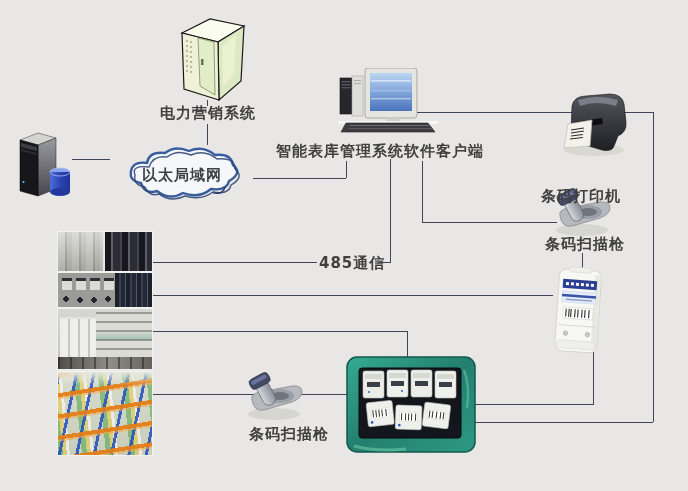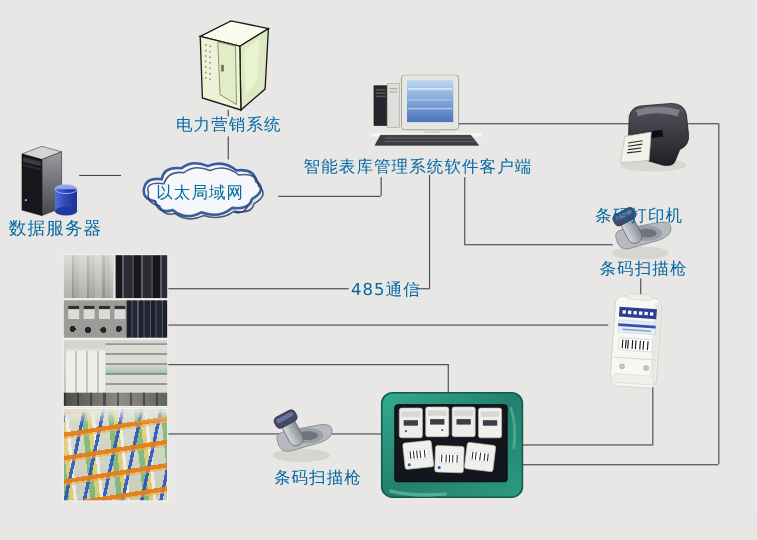--- a/index.html
+++ b/index.html
@@ -1,20 +1,20 @@
 <!DOCTYPE html>
 <html><head>
 <meta charset="utf-8">
 <style>
   html,body{margin:0;padding:0;}
   body{font-family:"DejaVu Sans","Liberation Sans",sans-serif;}
   #canvas{position:relative;width:688px;height:491px;background:#e8e7e5;overflow:hidden;}
   .abs{position:absolute;}
   .ln{position:absolute;background:#3f4456;}
-  .lbl{position:absolute;font-weight:400;color:#0369a1;font-size:15px;letter-spacing:1px;white-space:nowrap;}
+  .lbl{position:absolute;font-weight:700;color:#404040;font-size:15px;letter-spacing:1px;white-space:nowrap;}
   .lbl.big{font-size:16px;}
   .photo{position:absolute;left:58px;width:94px;outline:1px solid #f2f2ee;}
   .p1a{position:absolute;left:0;top:0;width:45px;height:39px;
     background:linear-gradient(180deg,rgba(255,255,255,.35),rgba(0,0,0,.12)),
     repeating-linear-gradient(90deg,#c9c9c3 0 7px,#a3a39d 7px 9px,#bcbcb6 9px 14px);}
   .p1b{position:absolute;left:47px;top:0;width:47px;height:39px;
     background:repeating-linear-gradient(90deg,#17171d 0 6px,#5e5e68 6px 8px,#2c2c34 8px 15px,#44444e 15px 17px);}
   .p2a{position:absolute;left:0;top:0;width:57px;height:34px;background-color:#9b9b97;
     background-image:radial-gradient(4px 4px at 8px 26px,#23232b 0 68%,rgba(0,0,0,0) 72%),
     radial-gradient(4px 4px at 22px 27px,#23232b 0 68%,rgba(0,0,0,0) 72%),
@@ -343,21 +343,20 @@
 
   <div class="photo p3" style="top:309px;height:60px;">
     <div class="p3-cab"></div>
     <div class="p3-shelf"></div>
     <div class="p3-floor"></div>
   </div>
 
   <div class="photo p4" style="top:372px;height:83px;"></div>
 
   <div class="lbl" style="left:160px;top:104px;">电力营销系统</div>
-  <div class="lbl big" style="left:8px;top:198px;">数据服务器</div>
   <div class="lbl" style="left:142px;top:166px;">以太局域网</div>
   <div class="lbl" style="left:276px;top:142px;">智能表库管理系统软件客户端</div>
   <div class="lbl" style="left:541px;top:160px;margin-top:27px;">条码打印机</div>
   <div class="lbl" style="left:545px;top:235px;">条码扫描枪</div>
   <div class="lbl" style="left:319px;top:254px;">485通信</div>
   <div class="lbl" style="left:249px;top:425px;">条码扫描枪</div>
 
 </div>
 
 </body></html>

